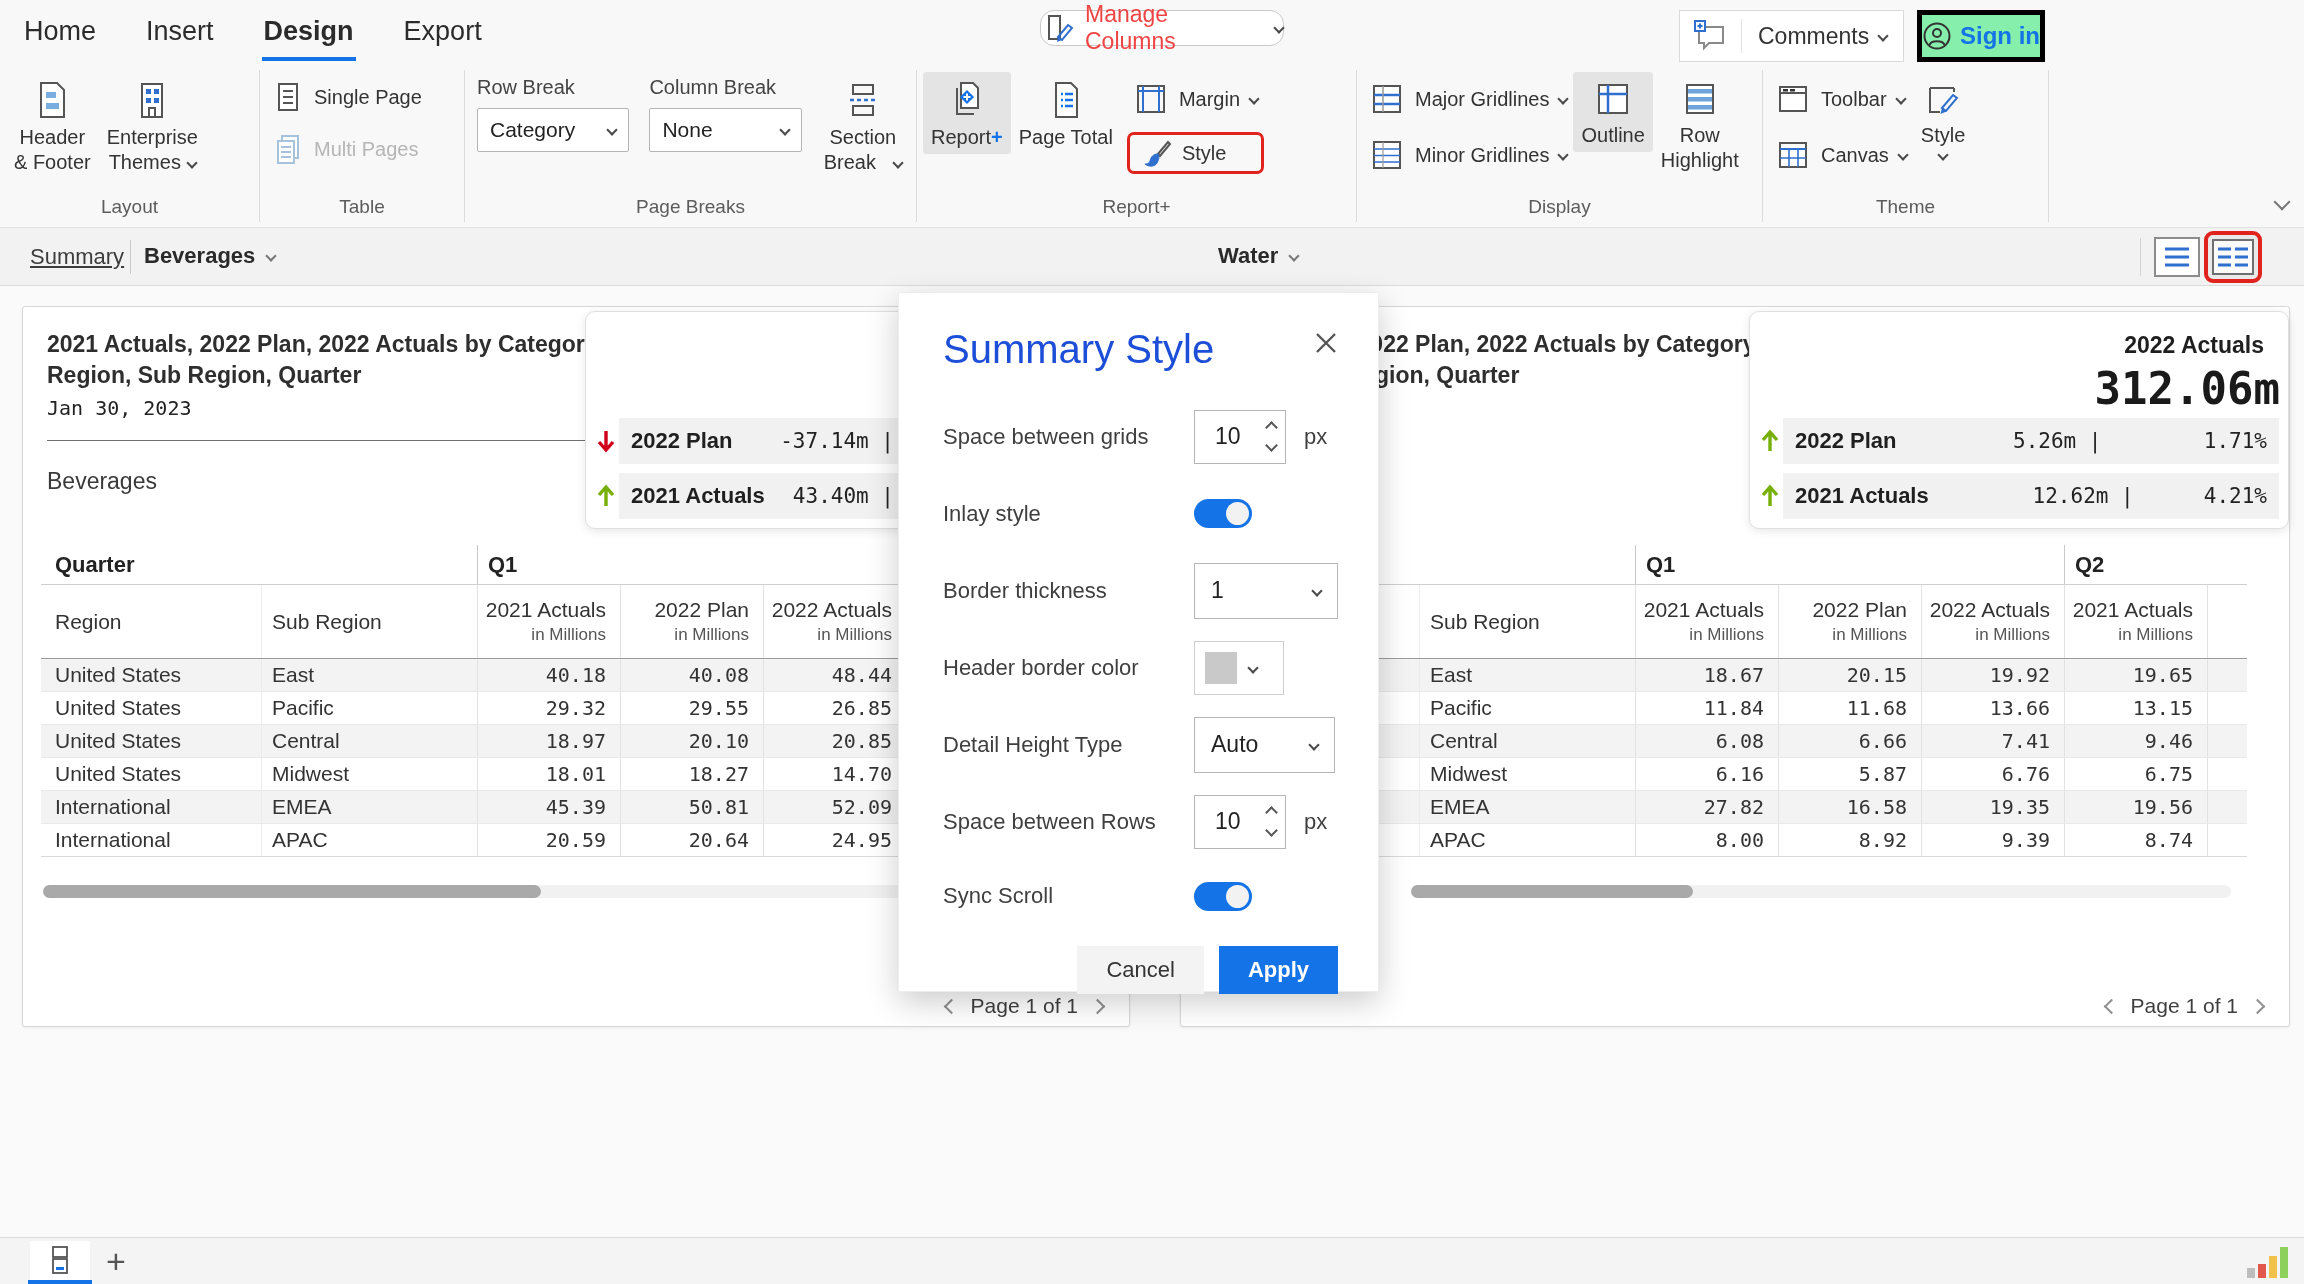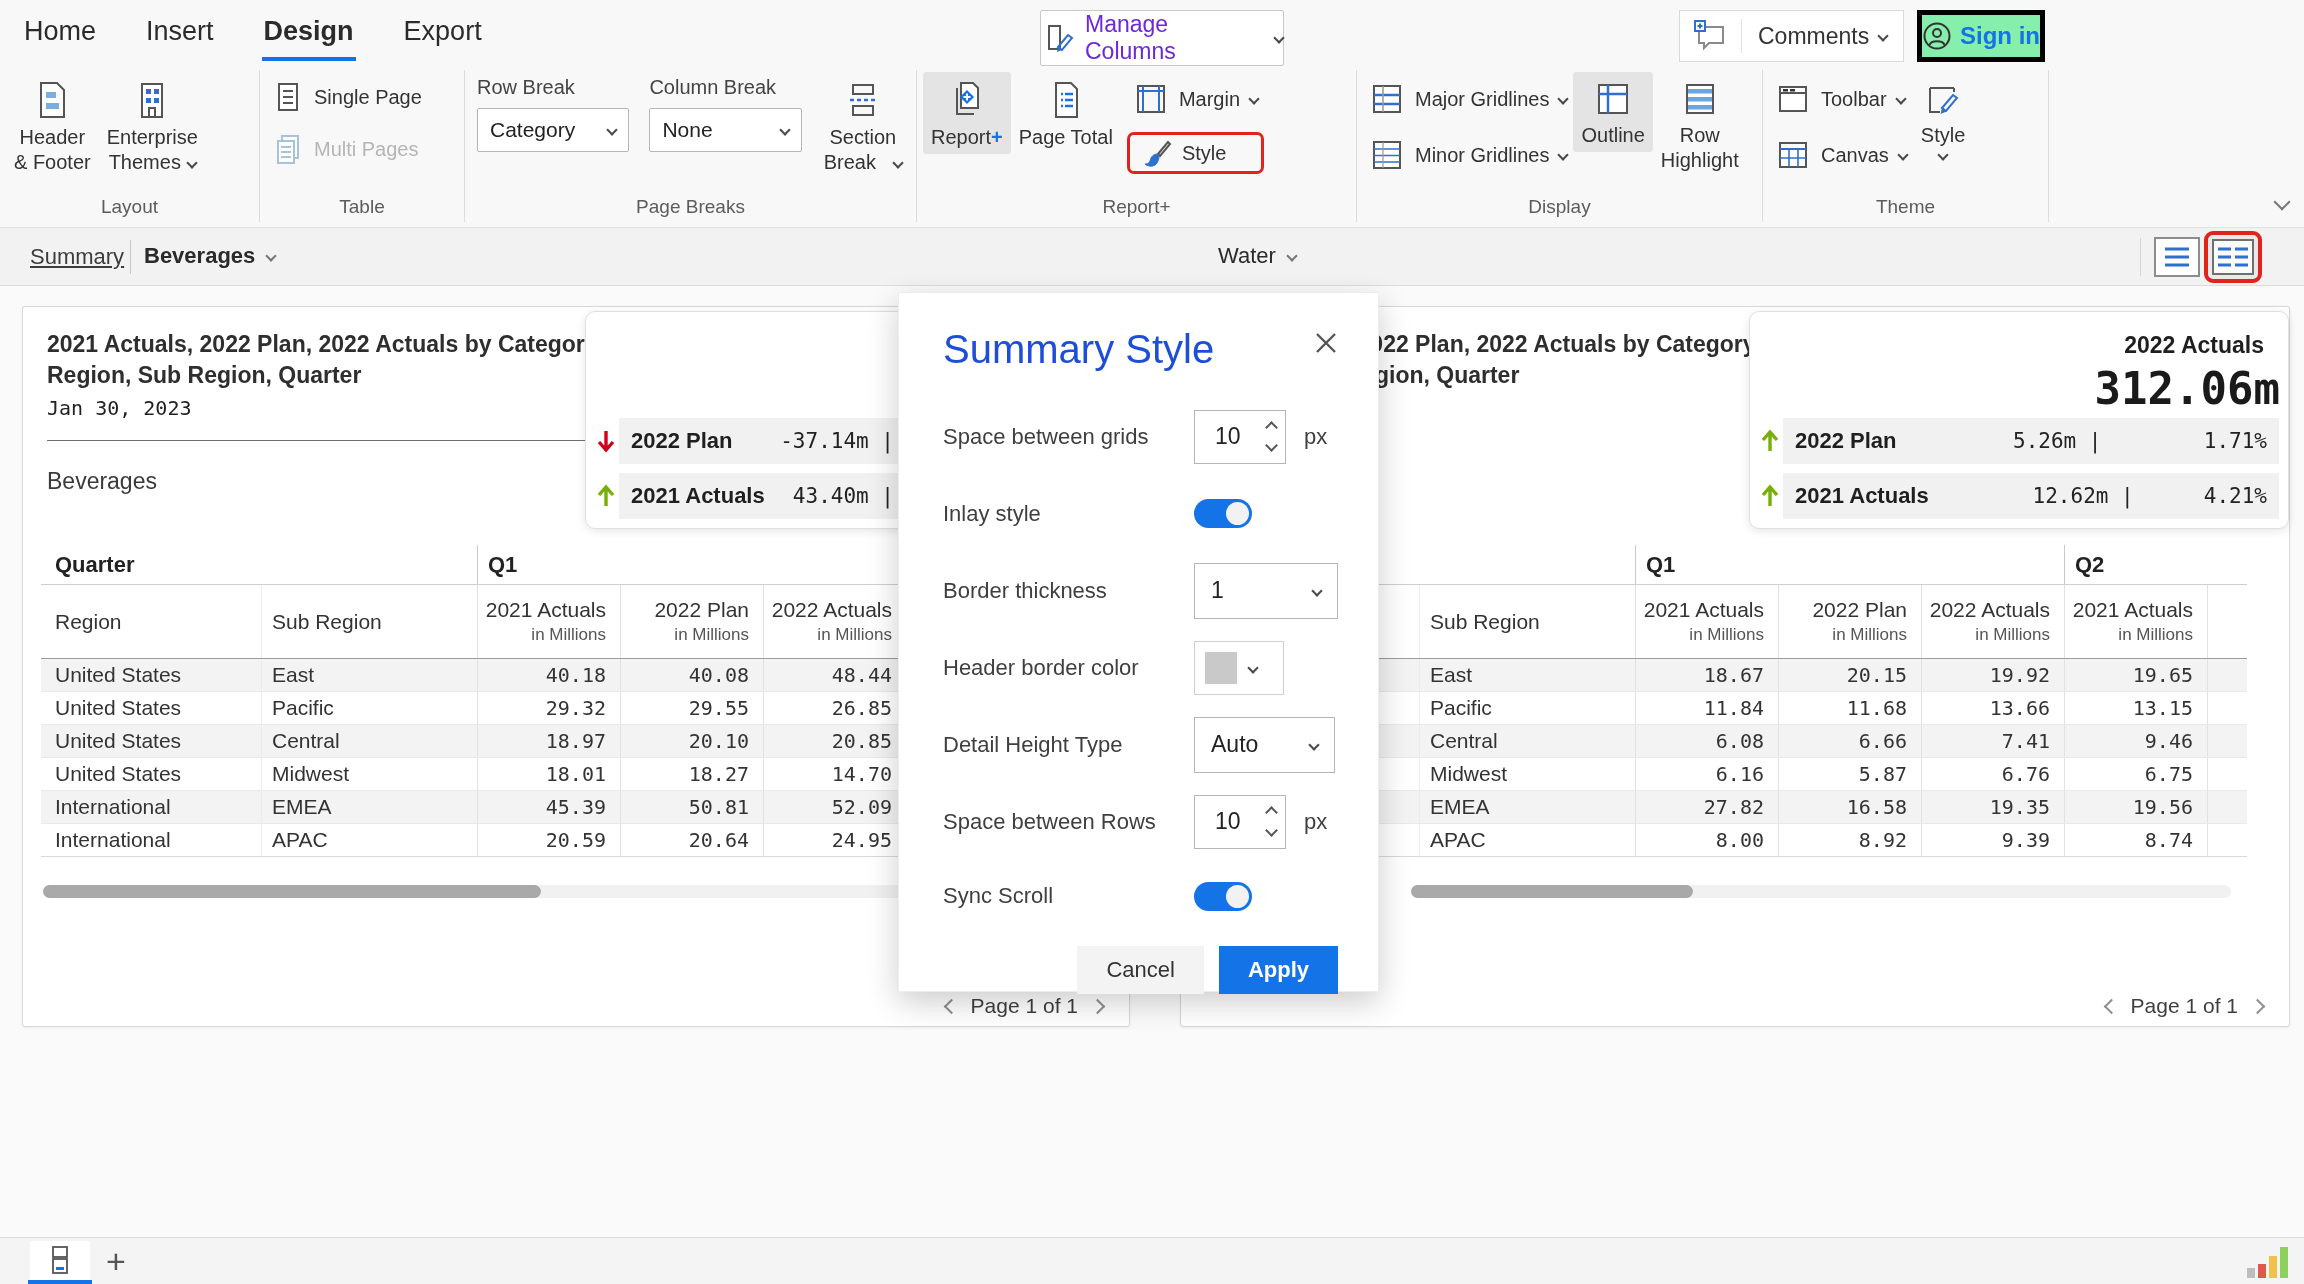--- a/index.html
+++ b/index.html
@@ -9,21 +9,21 @@
   .mono{font-family:"DejaVu Sans Mono",monospace}
   svg{display:block}
 
   
   .ribbon{position:absolute;top:0;left:0;width:2304px;height:228px;background:#f8f8f8;border-bottom:1px solid #e2e2e2}
   .tabsrow{position:absolute;top:8px;left:22px;display:flex;gap:46px}
   .tab{font-size:27px;color:#2b2b2b;padding:8px 2px 10px;cursor:pointer}
   .tab.active{font-weight:700;border-bottom:4px solid var(--accent)}
   .chev{display:inline-block;width:10px;height:10px;border-right:2px solid #4a4a4a;border-bottom:2px solid #4a4a4a;transform:rotate(45deg);flex:none}
   .chev.sm{width:8px;height:8px}
-  .managecols{position:absolute;left:1040px;top:10px;height:56px;width:244px;background:#fff;border:1px solid #c9c9c9;border-radius:2px;display:flex;align-items:center;justify-content:center;gap:10px;font-size:23px;color:#6d28d9}
+  .managecols{position:absolute;left:1040px;top:10px;height:36px;width:244px;background:#fff;border:1px solid #c9c9c9;border-radius:14px;display:flex;align-items:center;justify-content:center;gap:10px;font-size:23px;color:#ef4444}
   .commentsbtn{position:absolute;left:1679px;top:10px;height:52px;background:#fff;border:1px solid #d9d9d9;display:flex;align-items:center}
   .commentsbtn .cicon{width:62px;display:flex;align-items:center;justify-content:center;border-right:1px solid #e3e3e3}
   .commentsbtn .clab{display:flex;align-items:center;gap:10px;padding:0 16px;font-size:23px;color:#333}
   .signin{position:absolute;left:1917px;top:10px;height:52px;width:128px;background:#86efac;border:5px solid #000000;display:flex;align-items:center;justify-content:center;gap:8px;font-size:24px;font-weight:700;color:var(--accent)}
   .ribbon-body{position:absolute;top:70px;left:0;height:158px;width:2304px}
   .rgroup{position:absolute;top:0;height:152px;border-right:1px solid #dcdcdc}
   .glabel{position:absolute;bottom:4px;left:0;right:0;text-align:center;font-size:19px;color:#5c5c5c}
   .gcontent{position:absolute;top:2px;left:0;right:0;display:flex;align-items:flex-start;padding:0 6px}
   .btn-stack{display:flex;flex-direction:column;align-items:center;padding:8px 8px 4px;border-radius:3px;font-size:20px;color:#333;line-height:25px;text-align:center;cursor:pointer}
   .btn-stack svg{margin-bottom:5px}
@@ -37,21 +37,21 @@
   .red-outline{border:3px solid var(--red);border-radius:7px;padding:3px 12px 3px 8px}
   .plusblue{color:var(--accent);font-weight:700}
   .rcollapse{position:absolute;right:16px;top:196px;width:12px;height:12px;border-right:2px solid #777;border-bottom:2px solid #777;transform:rotate(45deg)}
 
   
   .tabstrip{position:absolute;top:228px;left:0;width:2304px;height:58px;background:#f2f2f2;border-bottom:1px solid #dcdcdc}
   .ts-summary{position:absolute;left:30px;top:16px;font-size:22px;color:#3c3c3c;text-decoration:underline;cursor:pointer}
   .ts-div{position:absolute;left:130px;top:12px;width:1px;height:34px;background:#c9c9c9}
   .ts-item{display:flex;align-items:center;gap:12px;cursor:pointer}
   .ts-bev{position:absolute;left:144px;top:15px;font-size:22px;font-weight:700;color:#2a2a2a}
-  .ts-water{position:absolute;left:1218px;top:15px;font-size:22px;font-weight:400;color:#2a2a2a}
+  .ts-water{position:absolute;left:1218px;top:15px;font-size:22px;font-weight:700;color:#2a2a2a}
   .ts-vdiv{position:absolute;left:2140px;top:10px;width:1px;height:38px;background:#d5d5d5}
   .view1{position:absolute;left:2154px;top:9px;width:46px;height:40px;background:#fff;border:2px solid #8c8c8c;display:flex;align-items:center;justify-content:center;cursor:pointer}
   .view2{position:absolute;left:2204px;top:3px;width:58px;height:52px;background:#e9e9e9;border:4px solid var(--red);border-radius:9px;display:flex;align-items:center;justify-content:center;cursor:pointer}
   .view2 .inner{width:42px;height:36px;background:#fafafa;border:2px solid #6f6f6f;display:flex;align-items:center;justify-content:center}
 
   
   .canvas{position:absolute;top:286px;left:0;width:2304px;height:951px;background:#fafafa}
   .panel{position:absolute;background:#fff;border:1px solid #d8d8d8;border-radius:3px;box-shadow:0 1px 3px rgba(0,0,0,.06)}
   .p-left{left:22px;top:20px;width:1108px;height:721px}
   .p-right{left:1180px;top:20px;width:1110px;height:721px}

